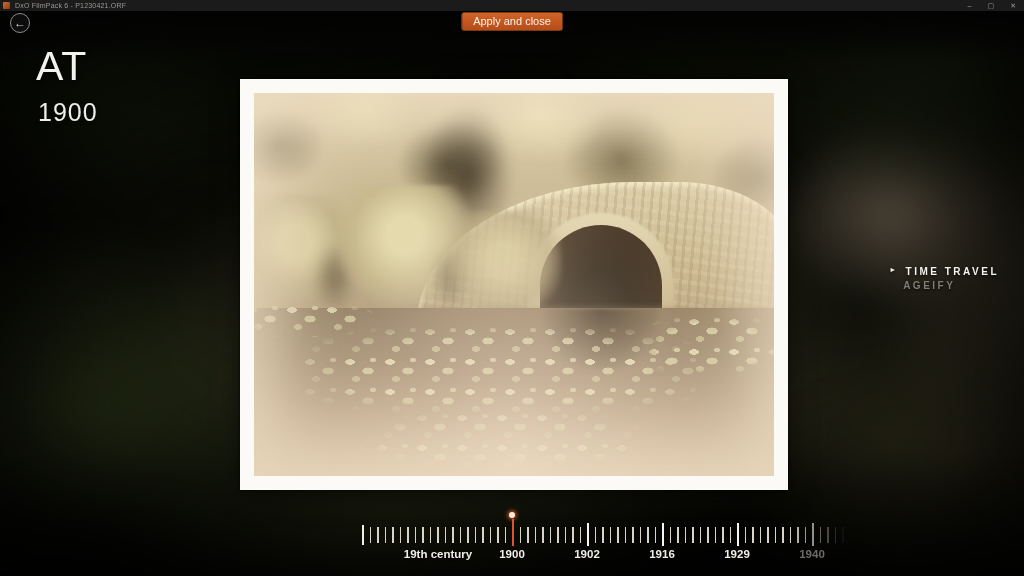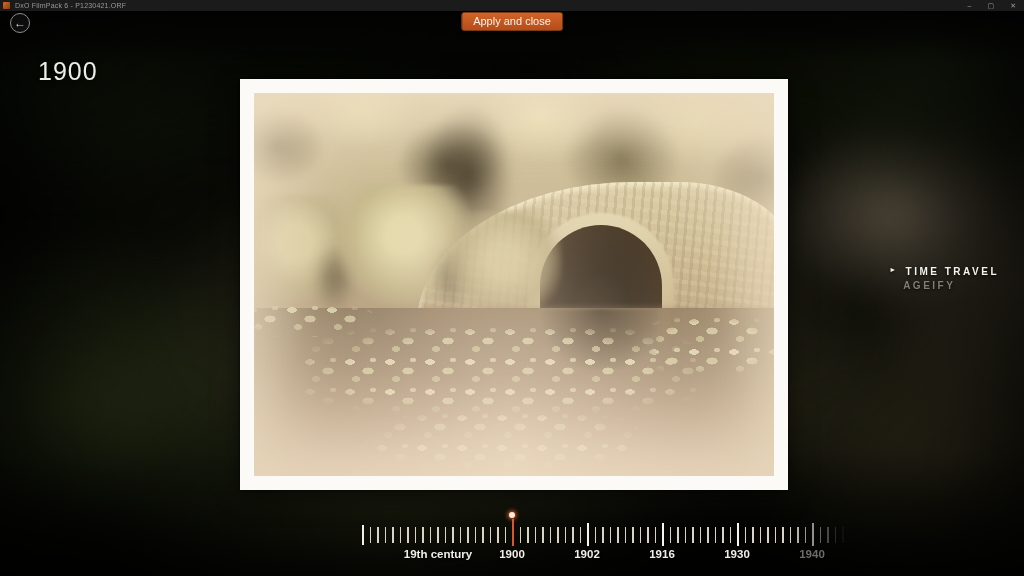--- a/index.html
+++ b/index.html
@@ -156,20 +156,21 @@
     <div class="bg-blobs"></div>
     <div class="bg-vignette"></div>
   </div>
 
   <div class="back-btn">
     <span>←</span>
   </div>
   <button class="apply-btn">Apply and close</button>
 
   <div class="at-block">
+    <div class="at-word">AT</div>
     <div class="at-year">1900</div>
   </div>
 
   <div class="photo">
     <div class="photo-inner">
       <div class="layer foliage-top"></div>
       <div class="layer tree-trunk"></div>
       <div class="layer bridge-body"></div>
       <div class="layer bridge-texture"></div>
       <div class="layer arch-ring"></div>
@@ -267,18 +268,18 @@
         <div class="tick" style="left: 827px; opacity: 0.32;"></div>
         <div class="tick" style="left: 834.5px; opacity: 0.18;"></div>
         <div class="tick" style="left: 842px; opacity: 0.05;"></div>
       </div>
     <div class="marker-dot" style="left: 512px;"></div>
     <div class="labels">
         <div class="tl-label" style="left: 438px;">19th century</div>
         <div class="tl-label" style="left: 512px;">1900</div>
         <div class="tl-label" style="left: 587px;">1902</div>
         <div class="tl-label" style="left: 662px;">1916</div>
-        <div class="tl-label" style="left: 737px;">1930</div>
+        <div class="tl-label" style="left: 737px;">1929</div>
         <div class="tl-label muted" style="left: 812px;">1940</div>
       </div>
   </div>
 
 </div>
 
 </body></html>

